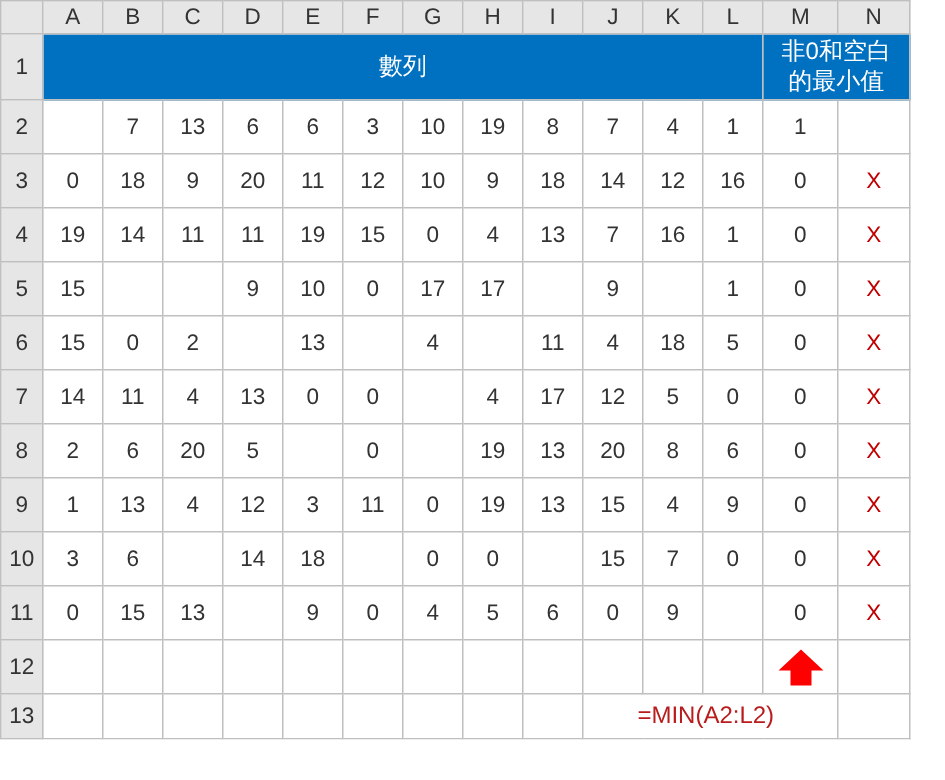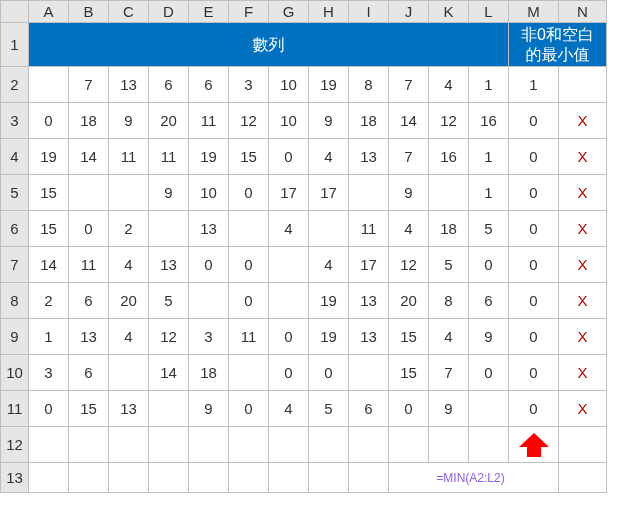--- a/index.html
+++ b/index.html
@@ -46,24 +46,24 @@
   tr.row12 td { height: 36px; }
   tr.row13 td { height: 30px; }
   .bluehdr {
     background: #0070c0;
     color: #fff;
     font-size: 16px;
     line-height: 1.2;
   }
   .err { color: #c00000; }
   .formula {
-    color: #8b5cf6;
+    color: #b91c1c;
     text-align: right;
     padding-right: 6px !important;
-    font-size: 12px;
+    font-size: 16px;
   }
   .arrow-cell svg { display: block; margin: 0 auto; }
 </style>
 </head>
 <body>
 
 <table class="sheet">
   <thead>
     <tr>
       <th class="corner"></th>

